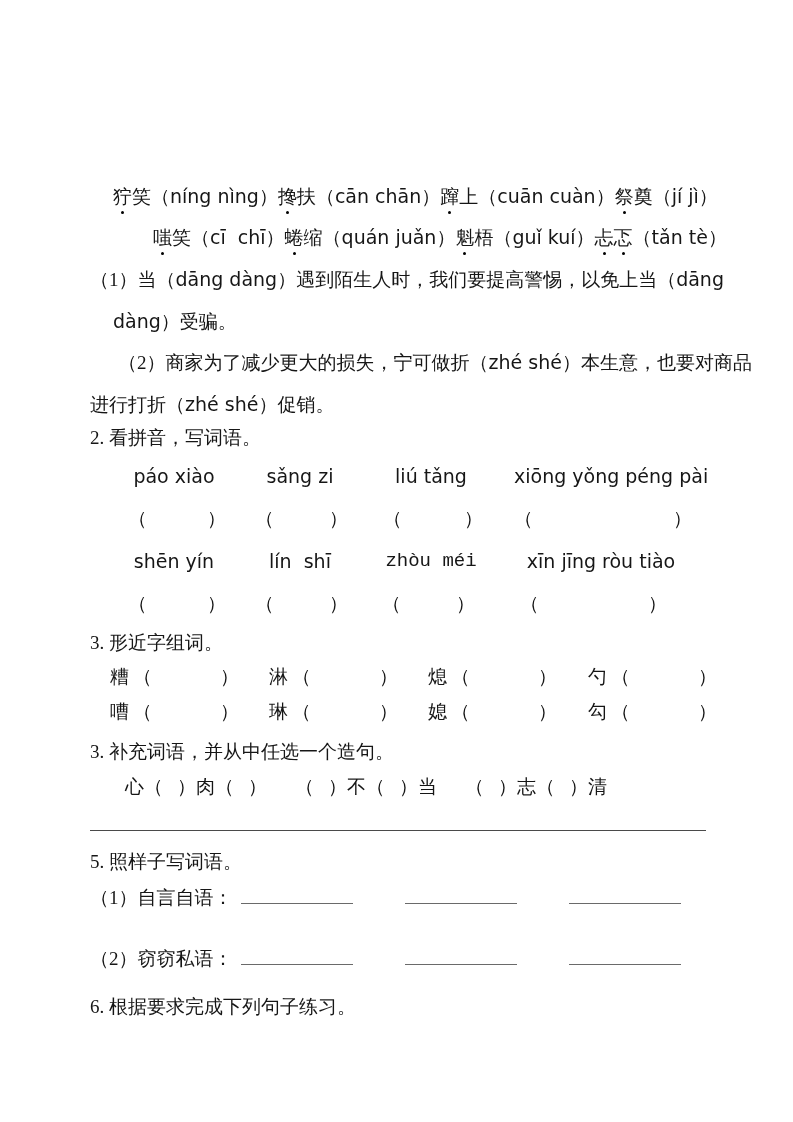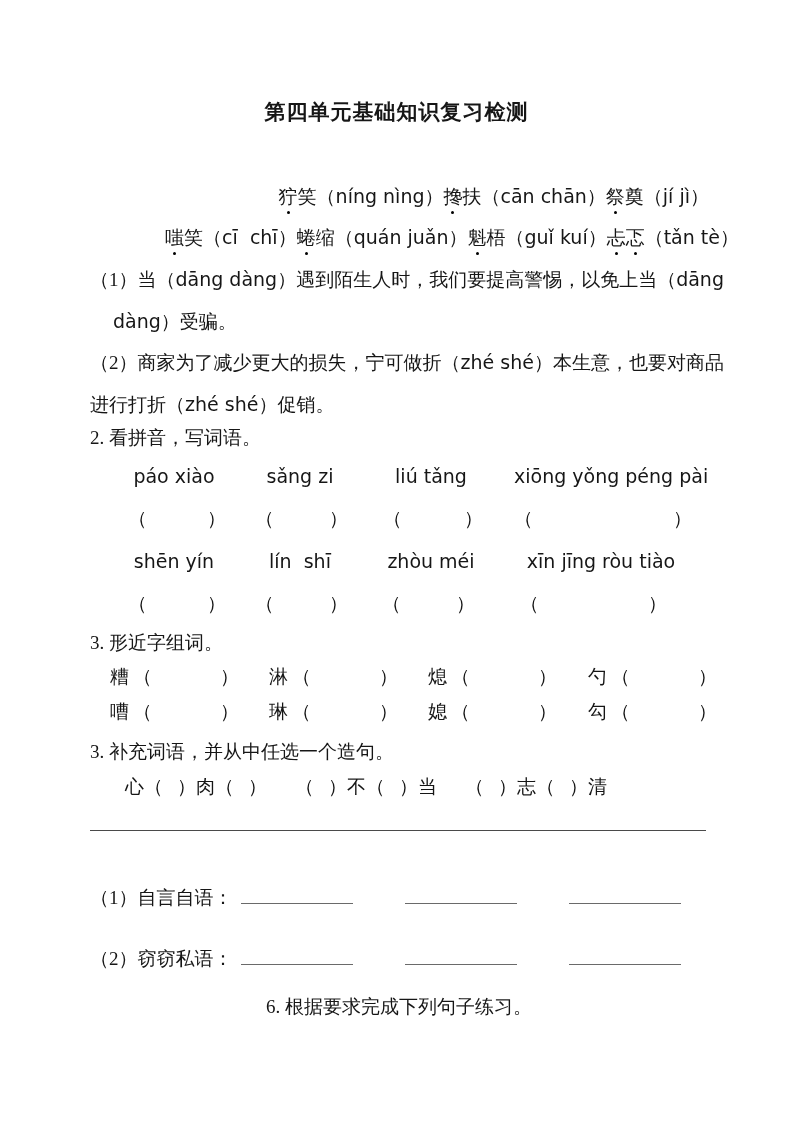--- a/index.html
+++ b/index.html
@@ -10,21 +10,21 @@
     background:#ffffff;
     color:#161616;
     font-size:19px;
     overflow:hidden;
   }
   .cn{font-family:"Liberation Serif","DejaVu Serif",serif;}
   .py{font-family:"DejaVu Sans","Liberation Sans",sans-serif;white-space:pre;}
   .line{position:absolute;left:90px;width:618px;line-height:27px;white-space:nowrap;}
   .title{top:99px;left:0;width:793px;text-align:center;font-weight:bold;font-size:21px;letter-spacing:1px;}
   
-  .wrow{display:flex;justify-content:flex-end;}
+  .wrow{display:flex;justify-content:flex-start;}
   .wrow1{top:183px;left:113px;width:596px;}
   .wrow2{top:224px;left:113px;width:586px;padding-left:40px;}
   .unit{white-space:nowrap;}
   .dot{position:relative;display:inline-block;}
   .dot::after{content:"";position:absolute;bottom:-4px;left:50%;margin-left:-1.5px;width:3px;height:3px;border-radius:50%;background:#000;}
   .dot:empty::after{display:none;}
   
   .pos{position:absolute;top:0;}
   .ctr{text-align:center;}
   
@@ -34,39 +34,39 @@
   .gap28{display:inline-block;width:28px;}
   .ublank{display:inline-block;width:112px;height:20px;border-bottom:1px solid #6a6a6a;}
   .longline{top:808px;height:22px;border-bottom:1px solid #4a4a4a;width:616px;}
   .indent23{padding-left:23px;}
 </style>
 </head>
 <body>
 
 <div class="page">
 
-  <div class="line cn title">第四单元基础知识复习检测</div>
 
 
   <div class="line cn wrow wrow1">
     <span class="unit"><span class="dot">狞</span><span class="dot"></span><span>笑</span><span>（</span><span class="py">níng nìng</span><span>）</span></span>
     <span class="unit"><span class="dot">搀</span><span class="dot"></span><span>扶</span><span>（</span><span class="py">cān chān</span><span>）</span></span>
+    <span class="unit"><span class="dot">蹿</span><span class="dot"></span><span>上</span><span>（</span><span class="py">cuān cuàn</span><span>）</span></span>
     <span class="unit"><span class="dot">祭</span><span class="dot"></span><span>奠</span><span>（</span><span class="py">jí jì</span><span>）</span></span>
   </div>
 
   <div class="line cn wrow wrow2">
     <span class="unit"><span class="dot">嗤</span><span class="dot"></span><span>笑</span><span>（</span><span class="py">cī  chī</span><span>）</span></span>
     <span class="unit"><span class="dot">蜷</span><span class="dot"></span><span>缩</span><span>（</span><span class="py">quán juǎn</span><span>）</span></span>
     <span class="unit"><span class="dot">魁</span><span class="dot"></span><span>梧</span><span>（</span><span class="py">guǐ kuí</span><span>）</span></span>
     <span class="unit"><span class="dot">忐</span><span class="dot">忑</span><span></span><span>（</span><span class="py">tǎn tè</span><span>）</span></span>
   </div>
 
   <div class="line cn" style="top:266px;"><span class="cn">（1）当（</span><span class="py">dāng dàng</span><span class="cn">）遇到陌生人时，我们要提高警惕，以免上当（</span><span class="py">dāng</span></div>
   <div class="line cn indent23" style="top:308px;"><span class="py">dàng</span><span class="cn">）受骗。</span></div>
-  <div class="line cn" style="top:349px;"><span class="cn">（2）商家为了减少更大的损失，宁可做折（</span><span class="py">zhé shé</span><span class="cn">）本生意，也要对商品</span></div>
+  <div class="line cn" style="top:349px;margin-left:28px;"><span class="cn">（2）商家为了减少更大的损失，宁可做折（</span><span class="py">zhé shé</span><span class="cn">）本生意，也要对商品</span></div>
   <div class="line cn" style="top:391px;"><span class="cn">进行打折（</span><span class="py">zhé shé</span><span class="cn">）促销。</span></div>
 
   <div class="line cn" style="top:424px;">2. 看拼音，写词语。</div>
 
   <div class="line" style="top:463px;">
     <span class="py pos ctr" style="left:34px;width:100px;">páo xiào</span>
     <span class="py pos ctr" style="left:163px;width:94px;">sǎng zi</span>
     <span class="py pos ctr" style="left:291px;width:100px;">liú tǎng</span>
     <span class="py pos ctr" style="left:424px;width:188px;">xiōng yǒng péng pài</span>
   </div>
@@ -77,21 +77,21 @@
       <span class="pos" style="left:239px;">）</span>
     <span class="pos" style="left:293px;">（</span>
       <span class="pos" style="left:374px;">）</span>
     <span class="pos" style="left:424px;">（</span>
       <span class="pos" style="left:583px;">）</span>
   </div>
 
   <div class="line" style="top:548px;">
     <span class="py pos ctr" style="left:34px;width:100px;">shēn yín</span>
     <span class="py pos ctr" style="left:163px;width:94px;">lín  shī</span>
-    <span class="py pos ctr" style="left:291px;width:100px;">zhòu méi</span>
+    <span class="py pos ctr" style="left:291px;width:100px;font-family:Liberation Mono, monospace;">zhòu méi</span>
     <span class="py pos ctr" style="left:428px;width:166px;">xīn jīng ròu tiào</span>
   </div>
   <div class="line cn" style="top:590px;">
     <span class="pos" style="left:38px;">（</span>
       <span class="pos" style="left:117px;">）</span>
     <span class="pos" style="left:165px;">（</span>
       <span class="pos" style="left:239px;">）</span>
     <span class="pos" style="left:292px;">（</span>
       <span class="pos" style="left:366px;">）</span>
     <span class="pos" style="left:430px;">（</span>
@@ -111,22 +111,23 @@
     <span class="pos" style="left:338px;"><span>媳</span><span style="margin-left:4px;">（</span><span class="blank b68"></span><span>）</span></span>
     <span class="pos" style="left:498px;"><span>勾</span><span style="margin-left:4px;">（</span><span class="blank b68"></span><span>）</span></span>
   </div>
 
   <div class="line cn" style="top:738px;">3. 补充词语，并从中任选一个造句。</div>
   <div class="line cn" style="top:773px;left:125px;">
     <span>心</span><span>（</span><span class="blank b14"></span><span>）</span><span>肉</span><span>（</span><span class="blank b14"></span><span>）</span><span class="gap28"></span><span>（</span><span class="blank b14"></span><span>）</span><span>不</span><span>（</span><span class="blank b14"></span><span>）</span><span>当</span><span class="gap28"></span><span>（</span><span class="blank b14"></span><span>）</span><span>志</span><span>（</span><span class="blank b14"></span><span>）</span><span>清</span>
   </div>
   <div class="line longline"></div>
 
+  <div class="line cn" style="top:848px;">5. 照样子写词语。</div>
   <div class="line cn" style="top:883px;line-height:30px;">
     <span>（1）自言自语：</span><span class="ublank" style="margin-left:8px;"></span><span class="ublank" style="margin-left:52px;"></span><span class="ublank" style="margin-left:52px;"></span>
   </div>
   <div class="line cn" style="top:944px;line-height:30px;">
     <span>（2）窃窃私语：</span><span class="ublank" style="margin-left:8px;"></span><span class="ublank" style="margin-left:52px;"></span><span class="ublank" style="margin-left:52px;"></span>
   </div>
 
-  <div class="line cn" style="top:993px;text-align:center;">6. 根据要求完成下列句子练习。</div>
+  <div class="line cn" style="top:993px;">6. 根据要求完成下列句子练习。</div>
 
 </div>
 
 </body></html>

